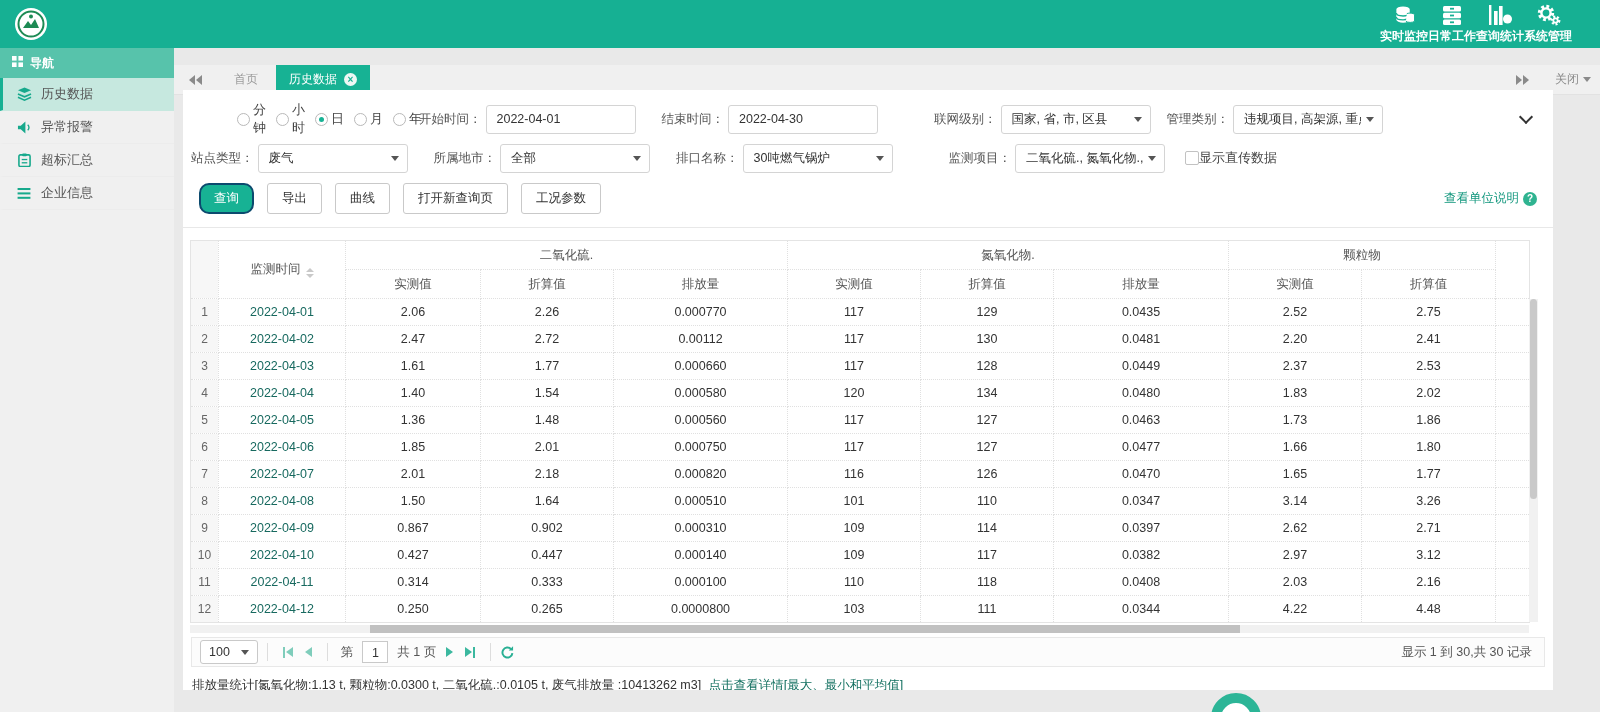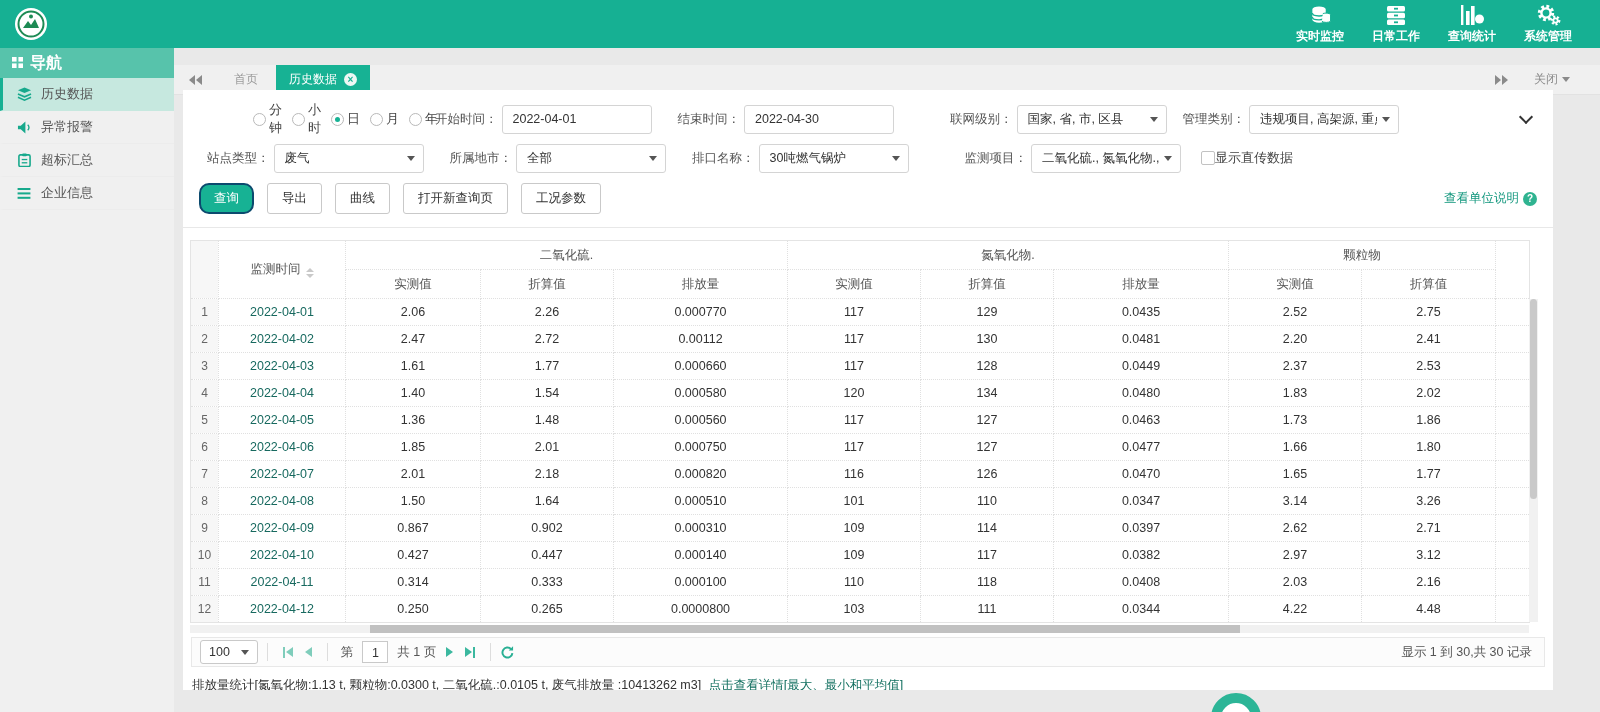--- a/index.html
+++ b/index.html
@@ -3,48 +3,48 @@
 <meta charset="utf-8">
 <style>
   * { margin:0; padding:0; box-sizing:border-box; }
   html,body { width:1600px; height:712px; overflow:hidden; }
   body { background:#e9e9e9; font-family:"Liberation Sans","DejaVu Sans",sans-serif; position:relative; font-size:12.5px; color:#333; }
 
   
   .app-header { position:absolute; top:0; left:0; width:1600px; height:48px; background:#16b093; display:flex; align-items:center; padding:0 14px; }
   .logo { width:34px; height:34px; flex:0 0 auto; }
   .company { color:#fff; font-size:17px; font-weight:bold; margin-left:10px; letter-spacing:1.5px; }
-  .top-nav { margin-left:auto; display:flex; gap:28px; padding-right:14px; }
+  .top-nav { margin-left:auto; display:flex; padding-right:14px; }
   .top-nav-item { display:flex; flex-direction:column; align-items:center; color:#fff; cursor:pointer; }
   .top-nav-item .ico { height:22px; display:flex; align-items:flex-end; }
   .top-nav-item .lbl { font-size:12px; margin-top:2px; font-weight:bold; }
 
   
   .sidebar { position:absolute; top:48px; left:0; width:174px; bottom:0; background:#f0f0f0; }
-  .sidebar-title { height:30px; background:#57c3ab; color:#fff; display:flex; align-items:center; padding-left:12px; font-size:16px; font-weight:bold; gap:7px; }
+  .sidebar-title { height:30px; background:#57c3ab; color:#fff; display:flex; align-items:center; padding-left:12px; font-size:12px; font-weight:bold; gap:7px; }
   .side-item { height:33px; display:flex; align-items:center; padding-left:13px; gap:9px; font-size:13px; color:#555; cursor:pointer; border-left:3px solid transparent; border-bottom:1px solid #ececec; background:#f0f0f0; }
   .side-item.active { background:#c6e8df; border-left-color:#16b093; border-bottom-color:#c6e8df; }
   .side-item .ico { width:16px; display:flex; justify-content:center; }
 
   
   .tabbar { position:absolute; top:65px; left:174px; width:1426px; height:30px; background:#f0f0f0; border-bottom:1px solid #e2e2e2; display:flex; align-items:stretch; }
   .tab-scroll { width:42px; display:flex; align-items:center; justify-content:center; gap:1px; cursor:pointer; }
   .tri-l { width:0; height:0; border-top:5px solid transparent; border-bottom:5px solid transparent; border-right:6px solid #8a8a8a; }
   .tri-r { width:0; height:0; border-top:5px solid transparent; border-bottom:5px solid transparent; border-left:6px solid #8a8a8a; }
   .tab { display:flex; align-items:center; padding:0 18px; font-size:12px; color:#9a9a9a; cursor:pointer; }
   .tab.active { background:#17b294; color:#fff; gap:7px; padding:0 13px; }
   .tab-close { width:13px; height:13px; border-radius:50%; background:#eef8f5; color:#17b294; font-size:10px; font-weight:bold; line-height:13px; text-align:center; cursor:pointer; }
-  .tabbar-right { margin-left:auto; display:flex; align-items:center; gap:26px; padding-right:30px; color:#8a8a8a; font-size:12px; }
+  .tabbar-right { margin-left:auto; display:flex; align-items:center; gap:26px; padding-right:9px; color:#8a8a8a; font-size:12px; }
   .close-menu { display:flex; align-items:center; gap:4px; cursor:pointer; }
   .caret-dn { width:0; height:0; border-left:4px solid transparent; border-right:4px solid transparent; border-top:5px solid #8a8a8a; }
 
   
   .panel { position:absolute; left:183px; top:90px; width:1370px; height:600px; background:#fff; overflow:hidden; }
 
-  .filter-row { display:flex; align-items:center; margin:14px 16px 0 24px; height:30px; position:relative; }
+  .filter-row { display:flex; align-items:center; margin:14px 16px 0 8px; height:30px; position:relative; }
   .filter-row.second { margin-top:9px; }
   .radio-group { display:flex; gap:10px; margin-left:46px; width:182px; align-items:center; }
   .radio { display:flex; align-items:center; gap:3px; font-size:13px; color:#444; cursor:pointer; }
   .radio-circle { width:13px; height:13px; border:1px solid #b9b9b9; border-radius:50%; background:#fff; position:relative; flex:0 0 auto; }
   .radio.checked .radio-circle::after { content:""; position:absolute; left:3px; top:3px; width:5px; height:5px; background:#17b294; border-radius:50%; }
   .f-label { font-size:12.5px; color:#555; white-space:nowrap; }
   .f-input { height:29px; border:1px solid #d4d4d4; border-radius:3px; width:150px; padding:0 10px; font-size:12.5px; color:#333; display:flex; align-items:center; background:#fff; margin-left:4px; }
   .f-select { height:29px; border:1px solid #d4d4d4; border-radius:3px; width:150px; padding:0 8px 0 10px; font-size:12.5px; color:#333; display:flex; align-items:center; justify-content:space-between; background:#fff; margin-left:4px; cursor:pointer; }
   .f-select .val { white-space:nowrap; overflow:hidden; text-overflow:clip; }
   .sel-caret { width:0; height:0; border-left:4px solid transparent; border-right:4px solid transparent; border-top:5px solid #555; flex:0 0 auto; margin-left:5px; }

